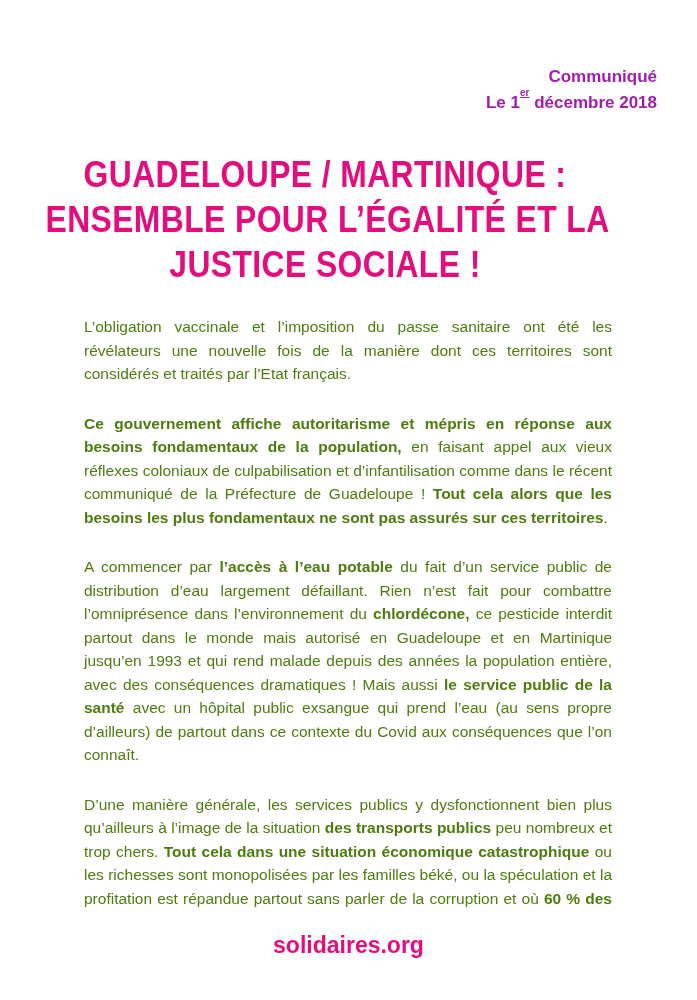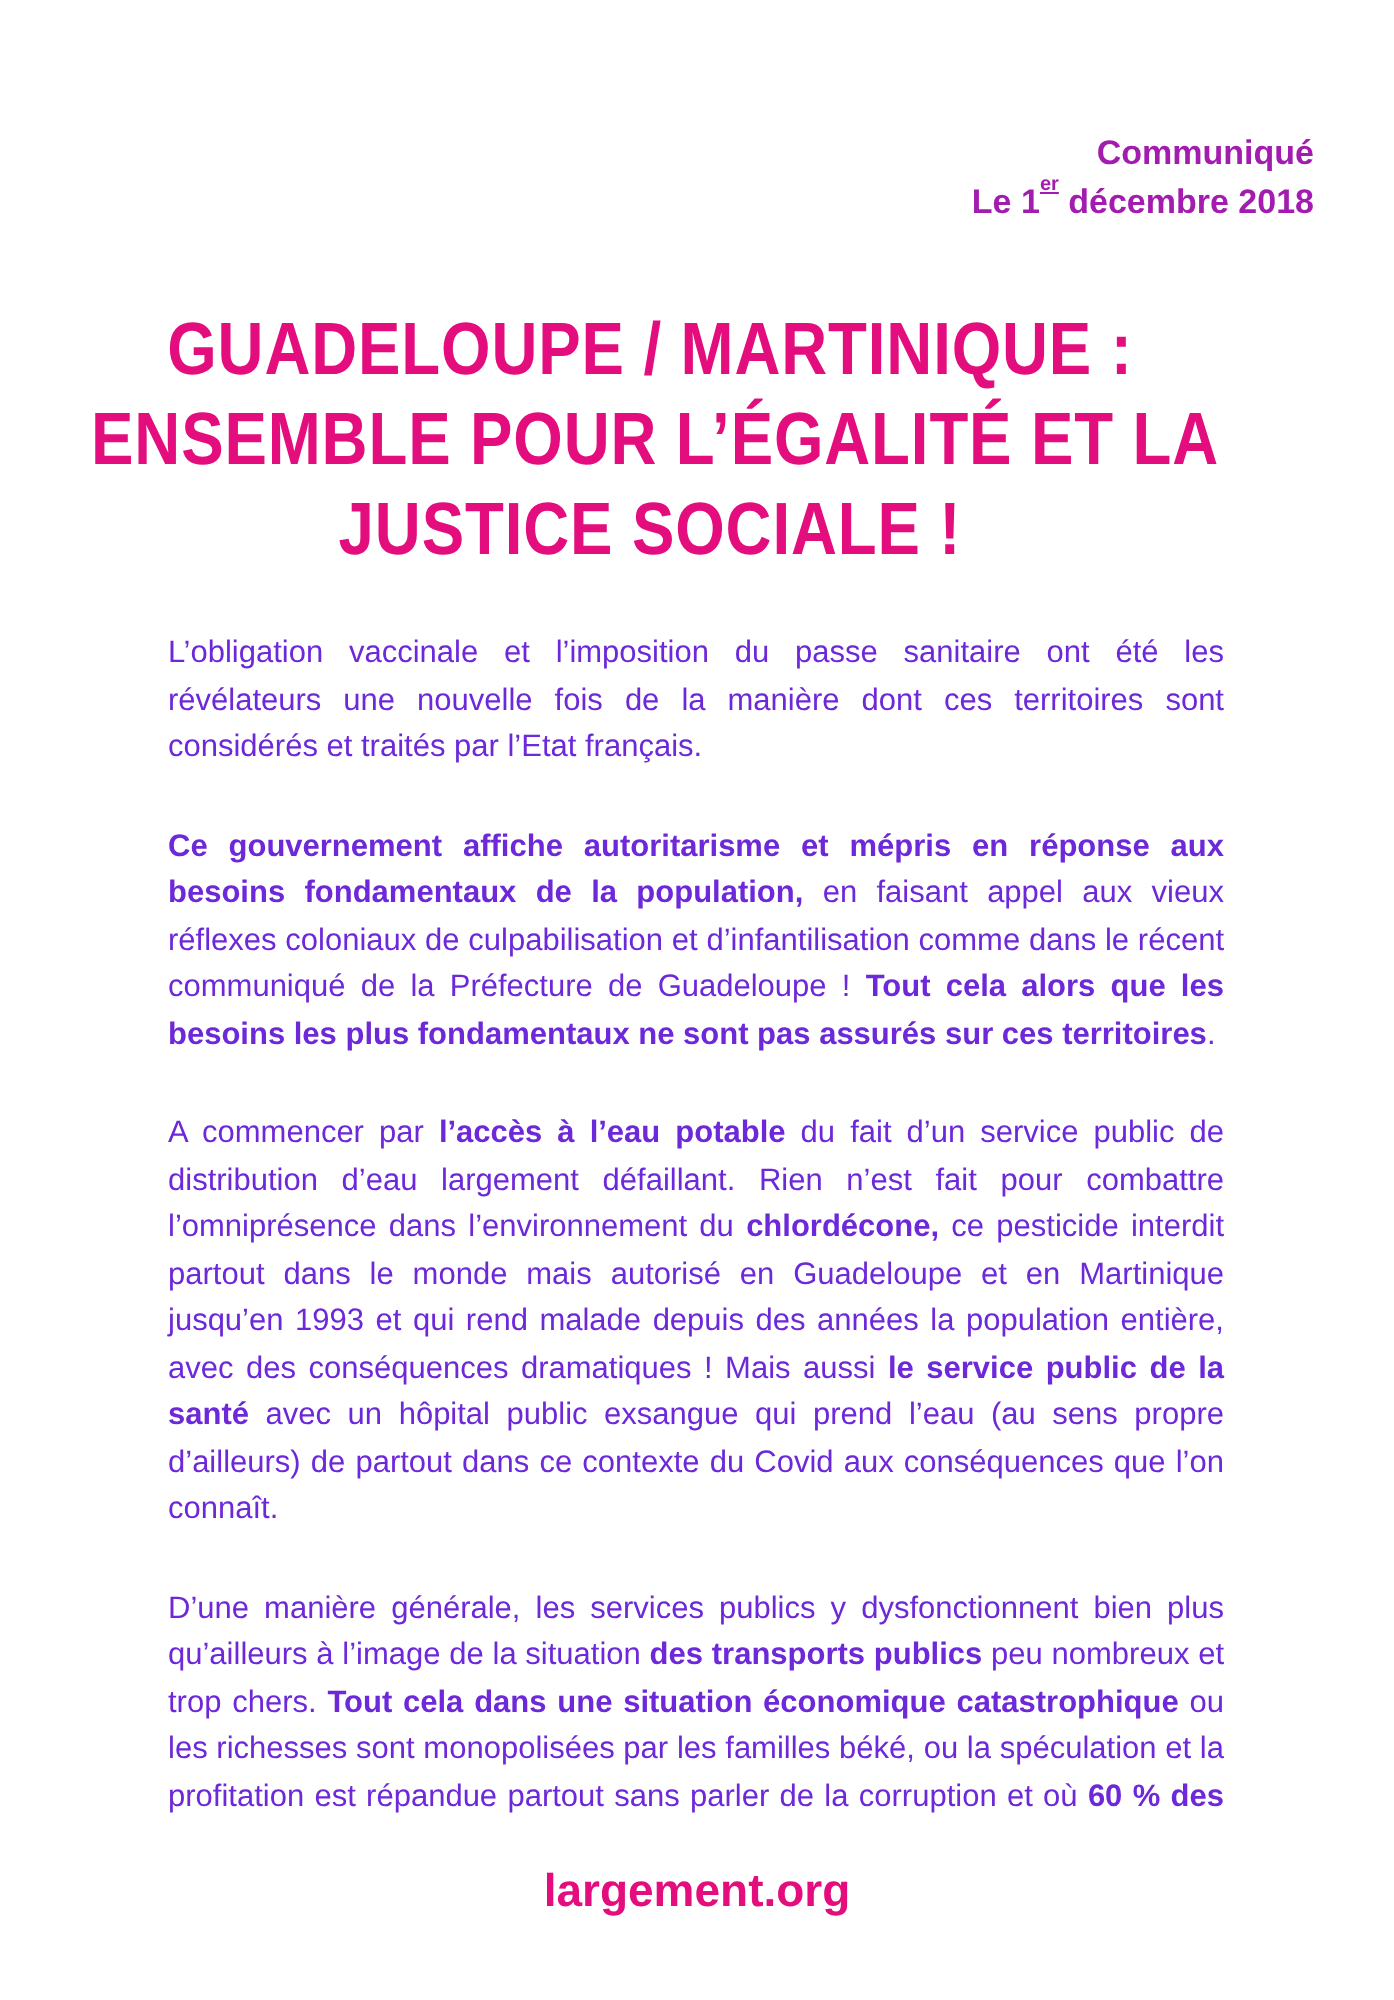--- a/index.html
+++ b/index.html
@@ -46,21 +46,21 @@
     position:absolute;left:0;top:152px;width:650px;
     text-align:center;color:var(--accent);
     font-weight:700;font-size:37px;line-height:45px;
     letter-spacing:.5px;
   }
   .headline-line{transform:scaleX(.86);transform-origin:center;white-space:nowrap;}
   
   .content{
     position:absolute;left:84px;top:315px;width:528px;
     font-size:15.5px;line-height:23.5px;
-    text-align:justify;color:#6d28d9;
+    text-align:justify;color:#4d7c0f;
   }
   .content p{margin:0 0 26px 0;}
   .content p.continued{text-align-last:justify;margin-bottom:0;}
   .content .b{font-weight:700;}
   
   .footer{
     position:absolute;left:0;top:932px;width:697px;
     text-align:center;font-weight:700;font-size:23px;
     color:var(--accent);
   }
@@ -82,15 +82,15 @@
     <div class="headline-line" style="text-transform:uppercase;">justice sociale !</div>
   </div>
 
   <div class="content">
     <p><span>L’obligation vaccinale et l’imposition du passe sanitaire ont été les révélateurs une nouvelle fois de la manière dont ces territoires sont considérés et traités par l’Etat français.</span></p>
     <p><span class="b">Ce gouvernement affiche autoritarisme et mépris en réponse aux besoins fondamentaux de la population,</span><span> en faisant appel aux vieux réflexes coloniaux de culpabilisation et d’infantilisation comme dans le récent communiqué de la Préfecture de Guadeloupe ! </span><span class="b">Tout cela alors que les besoins les plus fondamentaux ne sont pas assurés sur ces territoires</span><span>.</span></p>
     <p><span>A commencer par </span><span class="b">l’accès à l’eau potable</span><span> du fait d’un service public de distribution d’eau largement défaillant. Rien n’est fait pour combattre l’omniprésence dans l’environnement du </span><span class="b">chlordécone,</span><span> ce pesticide interdit partout dans le monde mais autorisé en Guadeloupe et en Martinique jusqu’en 1993 et qui rend malade depuis des années la population entière, avec des conséquences dramatiques ! Mais aussi </span><span class="b">le service public de la santé</span><span> avec un hôpital public exsangue qui prend l’eau (au sens propre d’ailleurs) de partout dans ce contexte du Covid aux conséquences que l’on connaît.</span></p>
     <p class="continued"><span>D’une manière générale, les services publics y dysfonctionnent bien plus qu’ailleurs à l’image de la situation </span><span class="b">des transports publics</span><span> peu nombreux et trop chers. </span><span class="b">Tout cela dans une situation économique catastrophique</span><span> ou les richesses sont monopolisées par les familles béké, ou la spéculation et la profitation est répandue partout sans parler de la corruption et où </span><span class="b">60 % des</span></p>
   </div>
 
-  <div class="footer">largement.org</div>
+  <div class="footer">solidaires.org</div>
 
 </div>
 
 </body></html>

